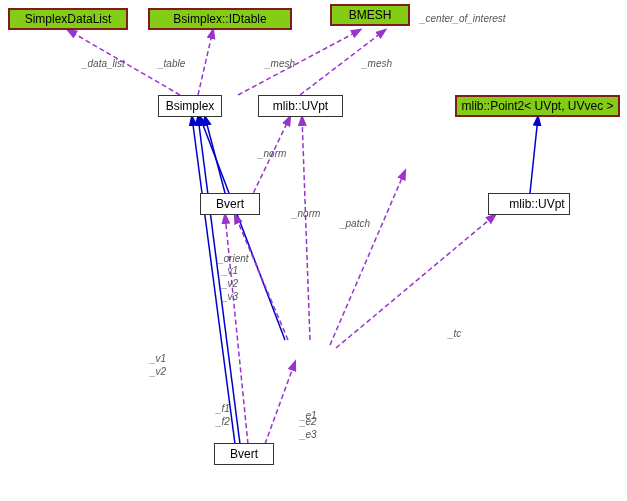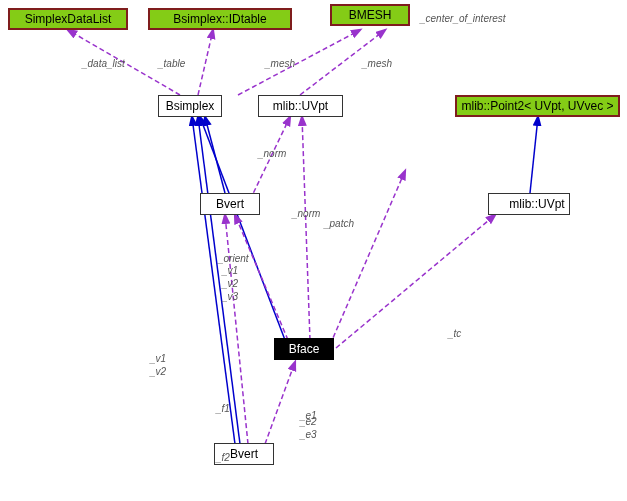--- a/index.html
+++ b/index.html
@@ -137,41 +137,38 @@
 
 
   <div class="node" style="left:200px; top:193px; width:60px; height:22px;">
     <span>Bvert</span>
   </div>
 
   <div class="node" style="left:488px; top:193px; width:82px; height:22px;padding-left:24px;">
     <span>mlib::UVpt</span>
   </div>
 
-  <div class="node node-black-fill" style="left:274px; top:338px; width:60px; height:22px;">
-    <span>Bface</span>
-  </div>
 
   <div class="node" style="left:214px; top:443px; width:60px; height:22px;">
     <span>Bvert</span>
   </div>
 
   <div class="edge-label" style="left:82px; top:58px;">_data_list</div>
   <div class="edge-label" style="left:158px; top:58px;">_table</div>
   <div class="edge-label" style="left:265px; top:58px;">_mesh</div>
   <div class="edge-label" style="left:362px; top:58px;">_mesh</div>
   <div class="edge-label" style="left:258px; top:148px;">_norm</div>
   <div class="edge-label" style="left:292px; top:208px;">_norm</div>
-  <div class="edge-label" style="left:324px; top:218px;">_patch</div>
+  <div class="edge-label" style="left:340px; top:218px;">_patch</div>
   <div class="edge-label" style="left:218px; top:253px;">_orient</div>
   <div class="edge-label" style="left:222px; top:265px;">_v1</div>
   <div class="edge-label" style="left:222px; top:278px;">_v2</div>
   <div class="edge-label" style="left:222px; top:291px;">_v3</div>
   <div class="edge-label" style="left:150px; top:353px;">_v1</div>
   <div class="edge-label" style="left:150px; top:366px;">_v2</div>
   <div class="edge-label" style="left:216px; top:403px;">_f1</div>
-  <div class="edge-label" style="left:216px; top:416px;margin-top:36px;">_f2</div>
+  <div class="edge-label" style="left:216px; top:416px;">_f2</div>
   <div class="edge-label" style="left:300px; top:403px;margin-top:7px;">_e1</div>
   <div class="edge-label" style="left:300px; top:416px;">_e2</div>
   <div class="edge-label" style="left:300px; top:429px;">_e3</div>
   <div class="edge-label" style="left:448px; top:328px;">_tc</div>
 
 </div>
 
 </body></html>

